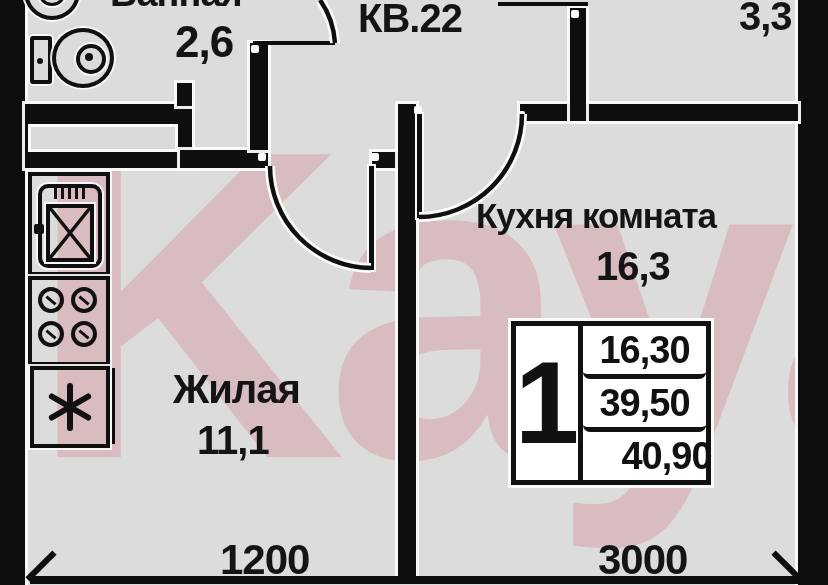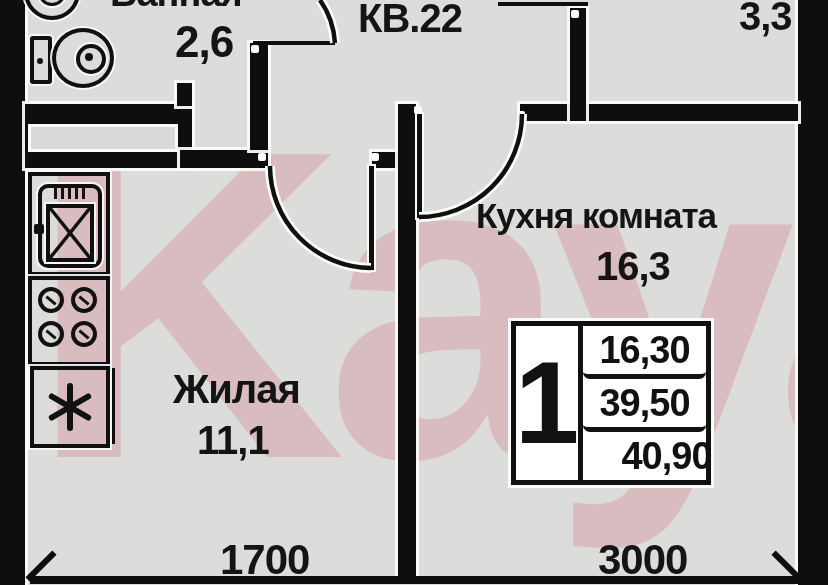--- a/index.html
+++ b/index.html
@@ -132,19 +132,19 @@
 
   <div class="stable">
     <div class="t-left">1</div>
     <div class="t-rows">
       <div class="t-row">16,30</div>
       <div class="t-row">39,50</div>
       <div class="t-row">40,90</div>
     </div>
   </div>
 
-  <div class="lbl" style="left:220px;top:536px;font-size:42px">1700</div>
+  <div class="lbl" style="left:220px;top:536px;font-size:42px">1200</div>
   <div class="lbl" style="left:598px;top:536px;font-size:42px">3000</div>
   <div class="dimline"></div>
   <div class="tick" style="left:22px;top:563px;transform:rotate(-45deg)"></div>
   <div class="tick" style="left:768px;top:563px;transform:rotate(45deg)"></div>
 
 </div>
 
 </body></html>

